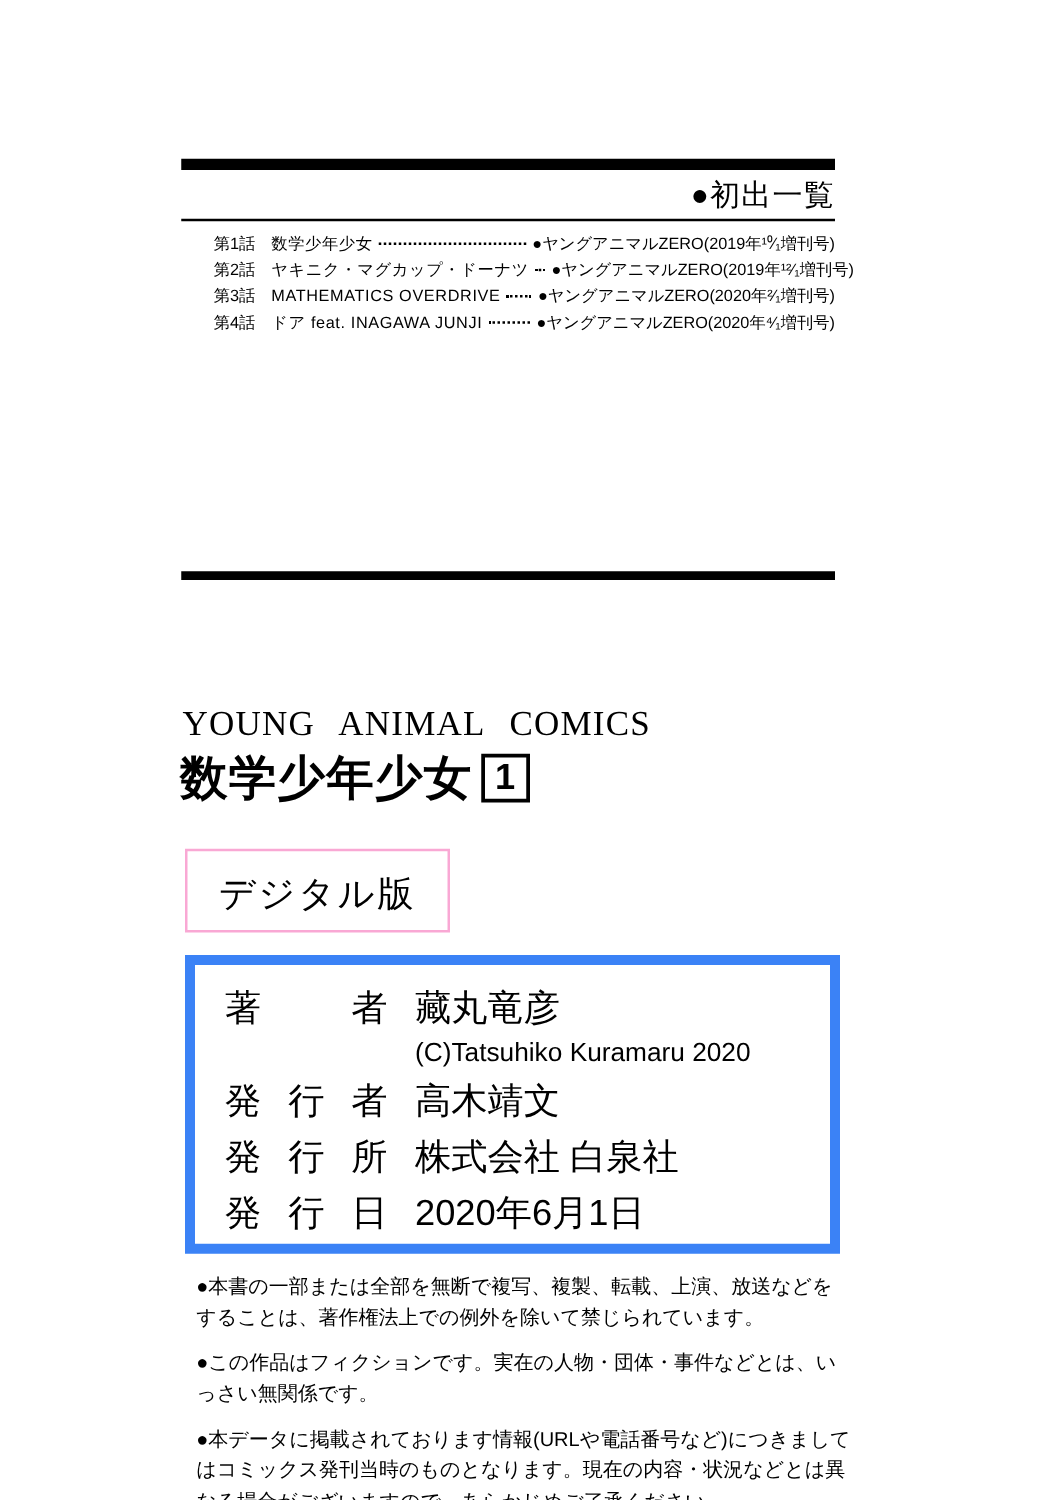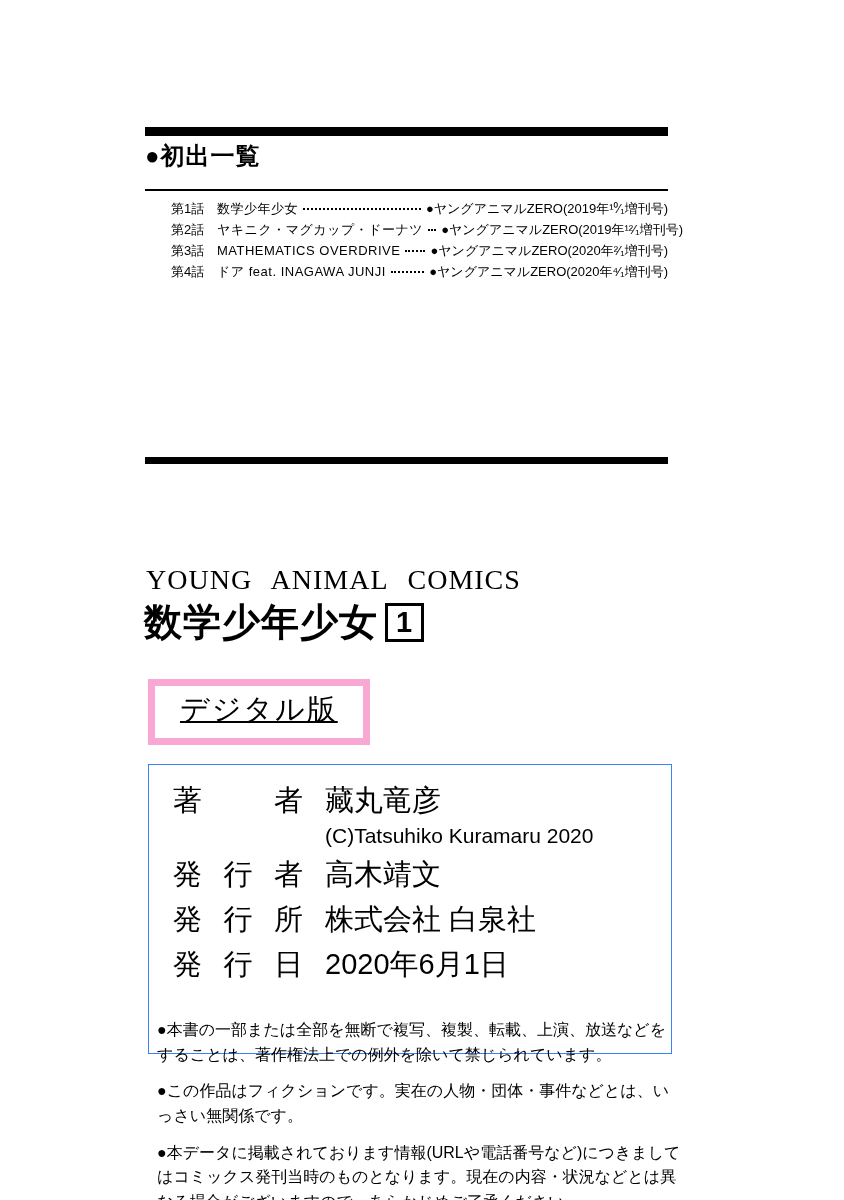--- a/index.html
+++ b/index.html
@@ -9,24 +9,25 @@
     height: 1200px;
     background: #ffffff;
     color: #000000;
     font-family: "Liberation Sans", sans-serif;
     overflow: hidden;
   }
   
   .sec-publist { position: absolute; left: 145px; top: 127px; width: 523px; }
   .top-bar { height: 9px; background: #000; }
   .pub-heading {
-    margin: 4px 0 17px 0;
+    margin: 4px 0 3px 0;
     font-size: 24px;
-    font-weight: bold;
+    font-weight: normal;
     letter-spacing: 1px;
+    text-align: right;
   }
   .pub-underline { height: 2px; background: #000; margin-bottom: 7px; }
   .pub-row {
     display: flex;
     align-items: center;
     height: 21px;
     font-size: 13px;
     margin-left: 26px;
   }
   .chap { width: 46px; flex-shrink: 0; }
@@ -63,33 +64,32 @@
   .vol-box {
     display: inline-flex; align-items: center; justify-content: center;
     width: 33px; height: 33px;
     border: 3px solid #000;
     font-size: 29px; font-weight: bold;
     margin-left: 7px;
   }
   .edition-box {
     position: absolute; left: 148px; top: 679px;
     display: inline-block;
-    border: 7px solid #f9a8d4;
-    padding: 4px 25px 8px 25px;
+    border: 2px solid #f9a8d4;
+    padding: 15px 25px 8px 25px;
     font-size: 29px;
     letter-spacing: 2px;
     white-space: nowrap;
-    text-decoration: underline;
   }
   
   .credits-box {
     position: absolute; left: 148px; top: 764px;
-    width: 524px; height: 290px;
+    width: 524px; height: 239px;
     box-sizing: border-box;
-    border: 1px solid #3b82f6;
+    border: 8px solid #3b82f6;
     padding: 17px 24px 0 24px;
   }
   .credit-row { display: flex; font-size: 29px; line-height: 36px; margin-bottom: 9px; }
   .credit-label {
     width: 130px; flex-shrink: 0;
     text-align: justify;
     text-align-last: justify;
     margin-right: 22px;
   }
   .credit-value { white-space: nowrap; }

